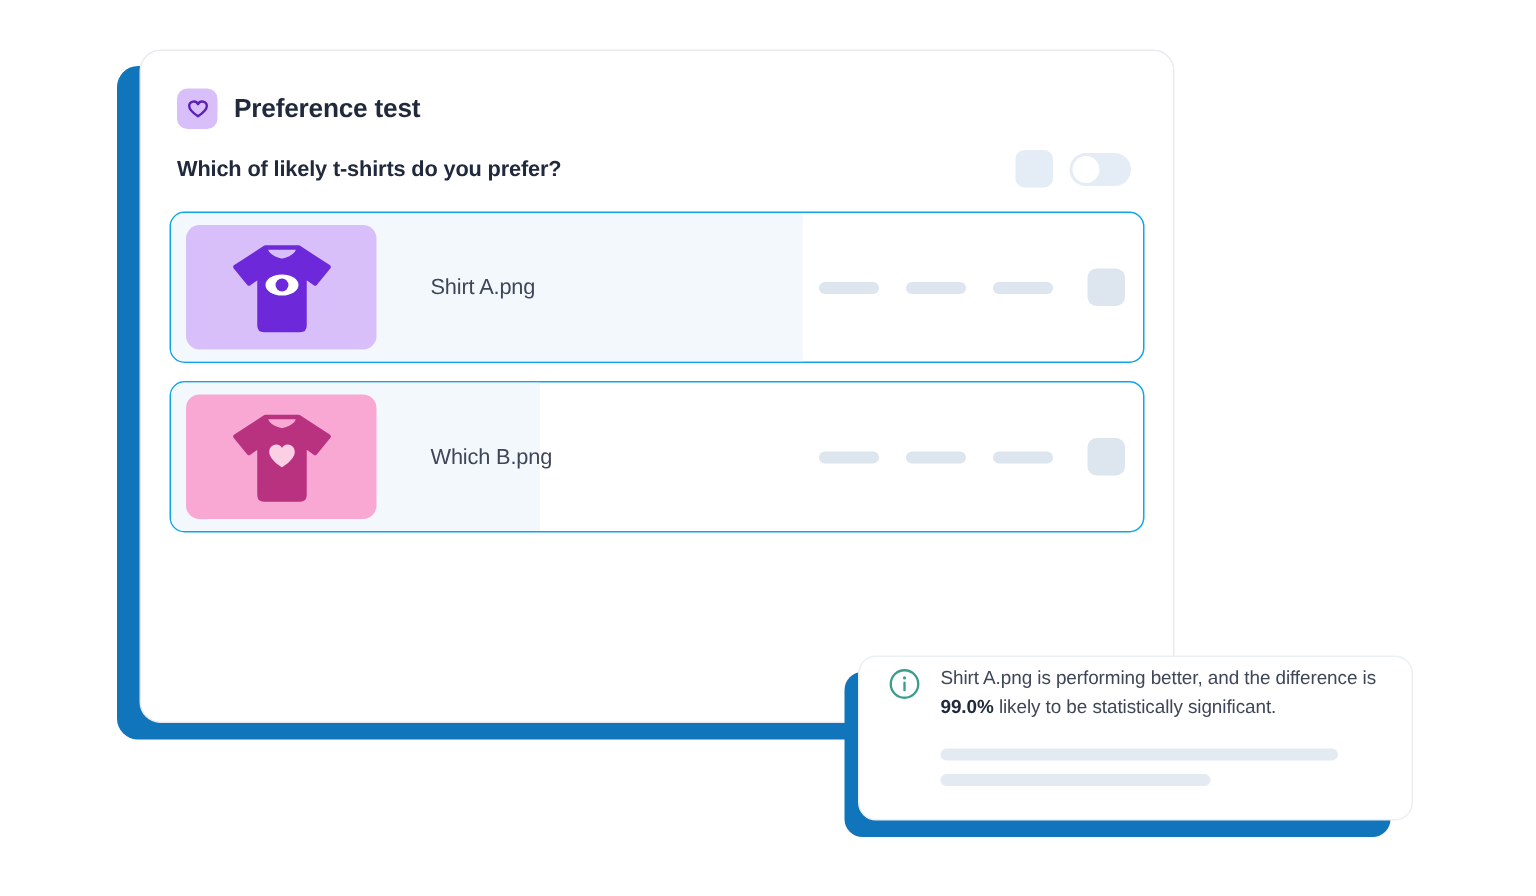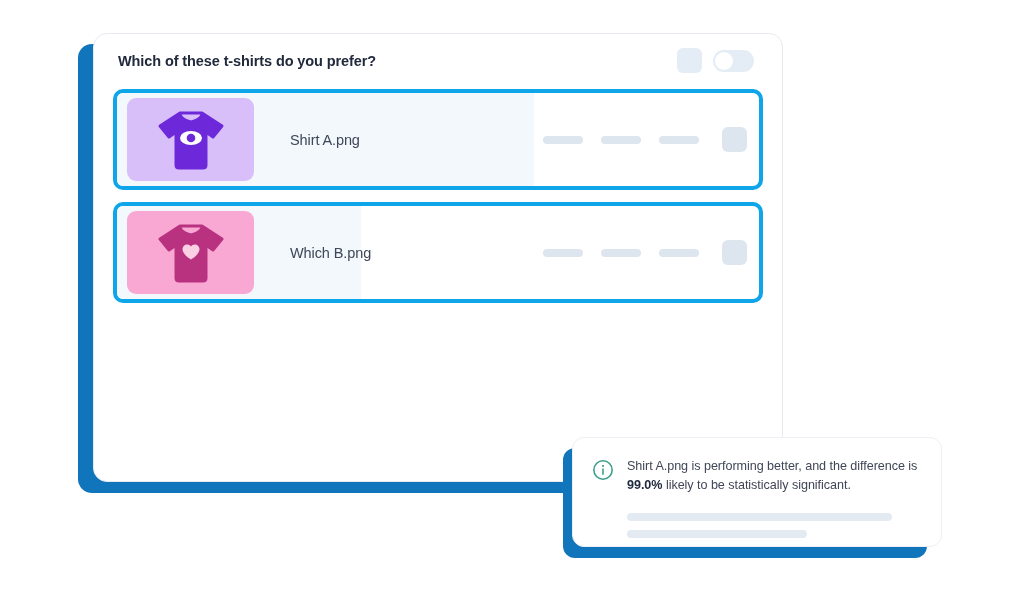--- a/index.html
+++ b/index.html
@@ -119,21 +119,21 @@
   .options {
     padding: 16px 19px 0 19px;
     display: flex;
     flex-direction: column;
     gap: 12px;
   }
 
   .option-row {
     position: relative;
     height: 101px;
-    border: 4px solid #0ea5e9;
+    border: 1px solid #0ea5e9;
     border-radius: 10px;
     background: #ffffff;
     overflow: hidden;
   }
 
   
   .option-fill {
     position: absolute;
     left: 0;
     top: 0;
@@ -203,21 +203,21 @@
 
   .tip-card {
     position: absolute;
     left: 572px;
     top: 437px;
     width: 370px;
     height: 110px;
     background: #ffffff;
     border: 1px solid #eceff4;
     border-radius: 12px;
-    padding: 19px 22px 0 19px;
+    padding: 5px 22px 0 19px;
     display: flex;
     gap: 13px;
   }
 
   .info-icon { flex: none; margin-top: 2px; }
   .info-icon svg { display: block; }
 
   .tip-body { flex: 1; }
 
   .tip-text {
@@ -244,23 +244,31 @@
 </style>
 </head>
 <body>
 
 <div id="stage">
 
   <div class="blue-plate"></div>
 
   <div class="main-card">
 
+    <div class="card-header">
+      <span class="heart-badge">
+        <svg width="16" height="16" viewBox="0 0 24 24" fill="none" stroke="#5b21b6" stroke-width="2.4" stroke-linecap="round" stroke-linejoin="round">
+          <path d="M20.8 8.6c0 4.6-8.8 10.2-8.8 10.2S3.2 13.2 3.2 8.6a4.6 4.6 0 0 1 8.8-1.9 4.6 4.6 0 0 1 8.8 1.9z"></path>
+        </svg>
+      </span>
+      <span class="card-title">Preference test</span>
+    </div>
 
     <div class="question-row">
-      <span class="question-text">Which of these t-shirts do you prefer?</span>
+      <span class="question-text">Which of likely t-shirts do you prefer?</span>
       <span class="toggle-group">
         <span class="ghost-square"></span>
         <span class="toggle">
           <span class="knob"></span>
         </span>
       </span>
     </div>
 
     <div class="options">
 

